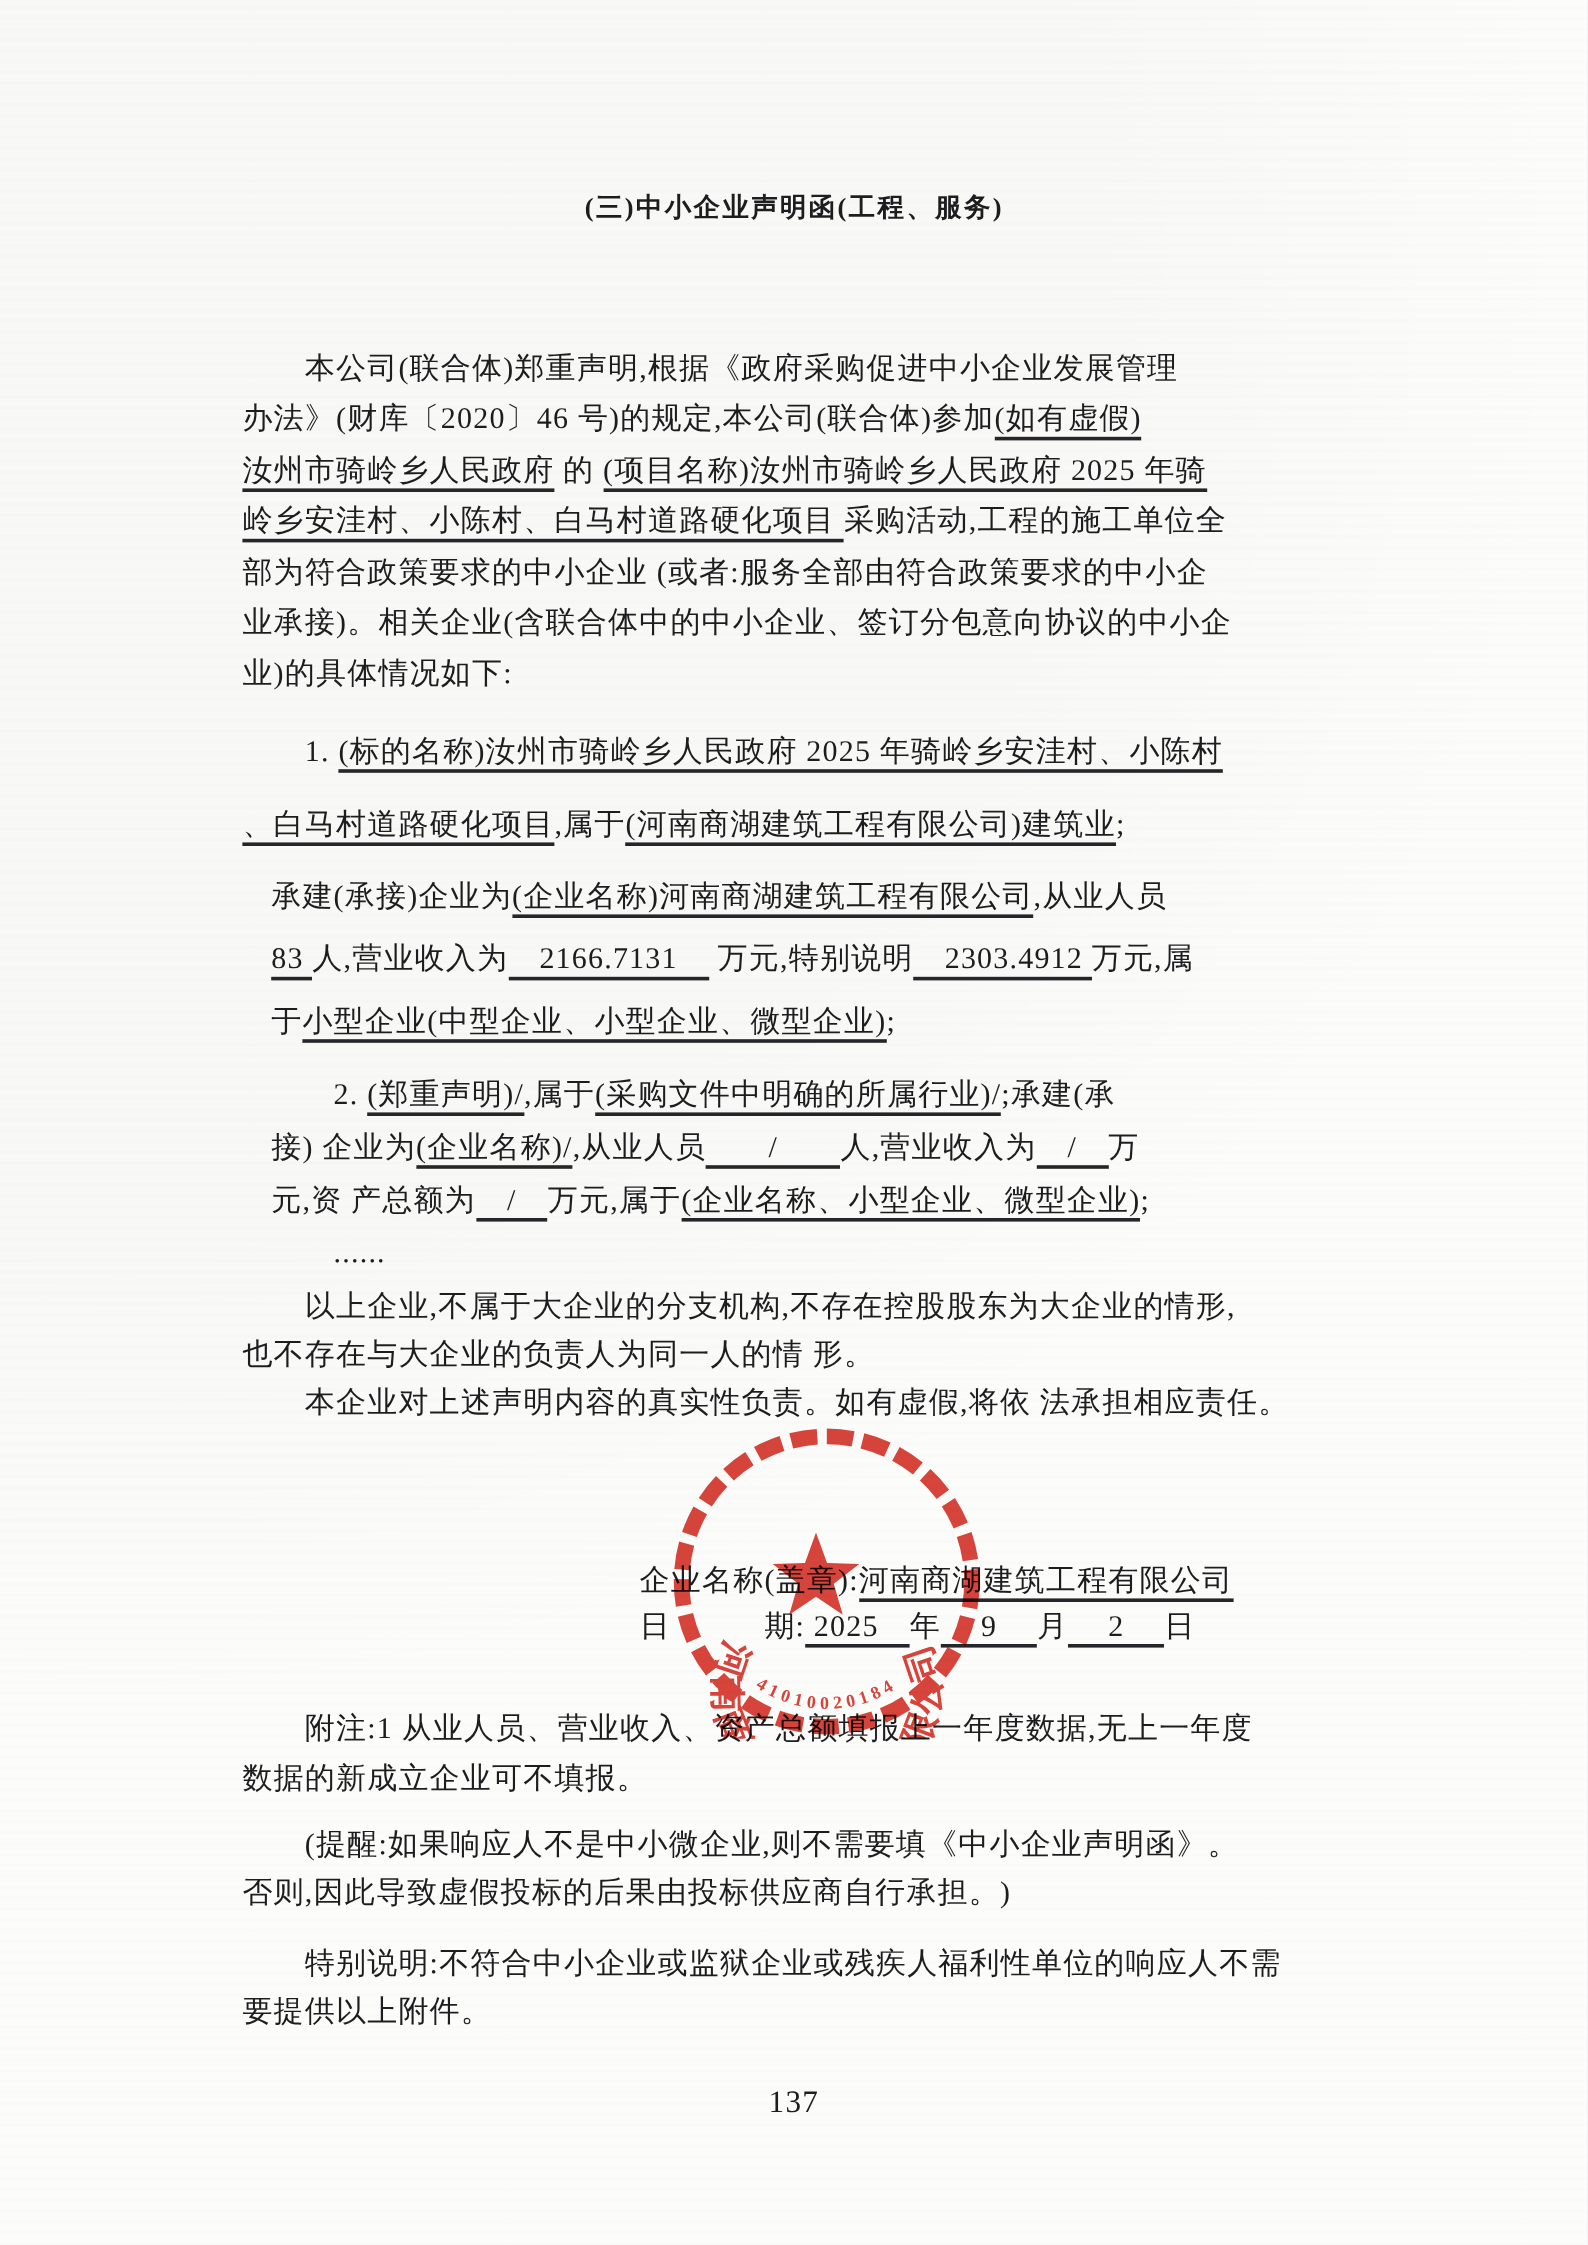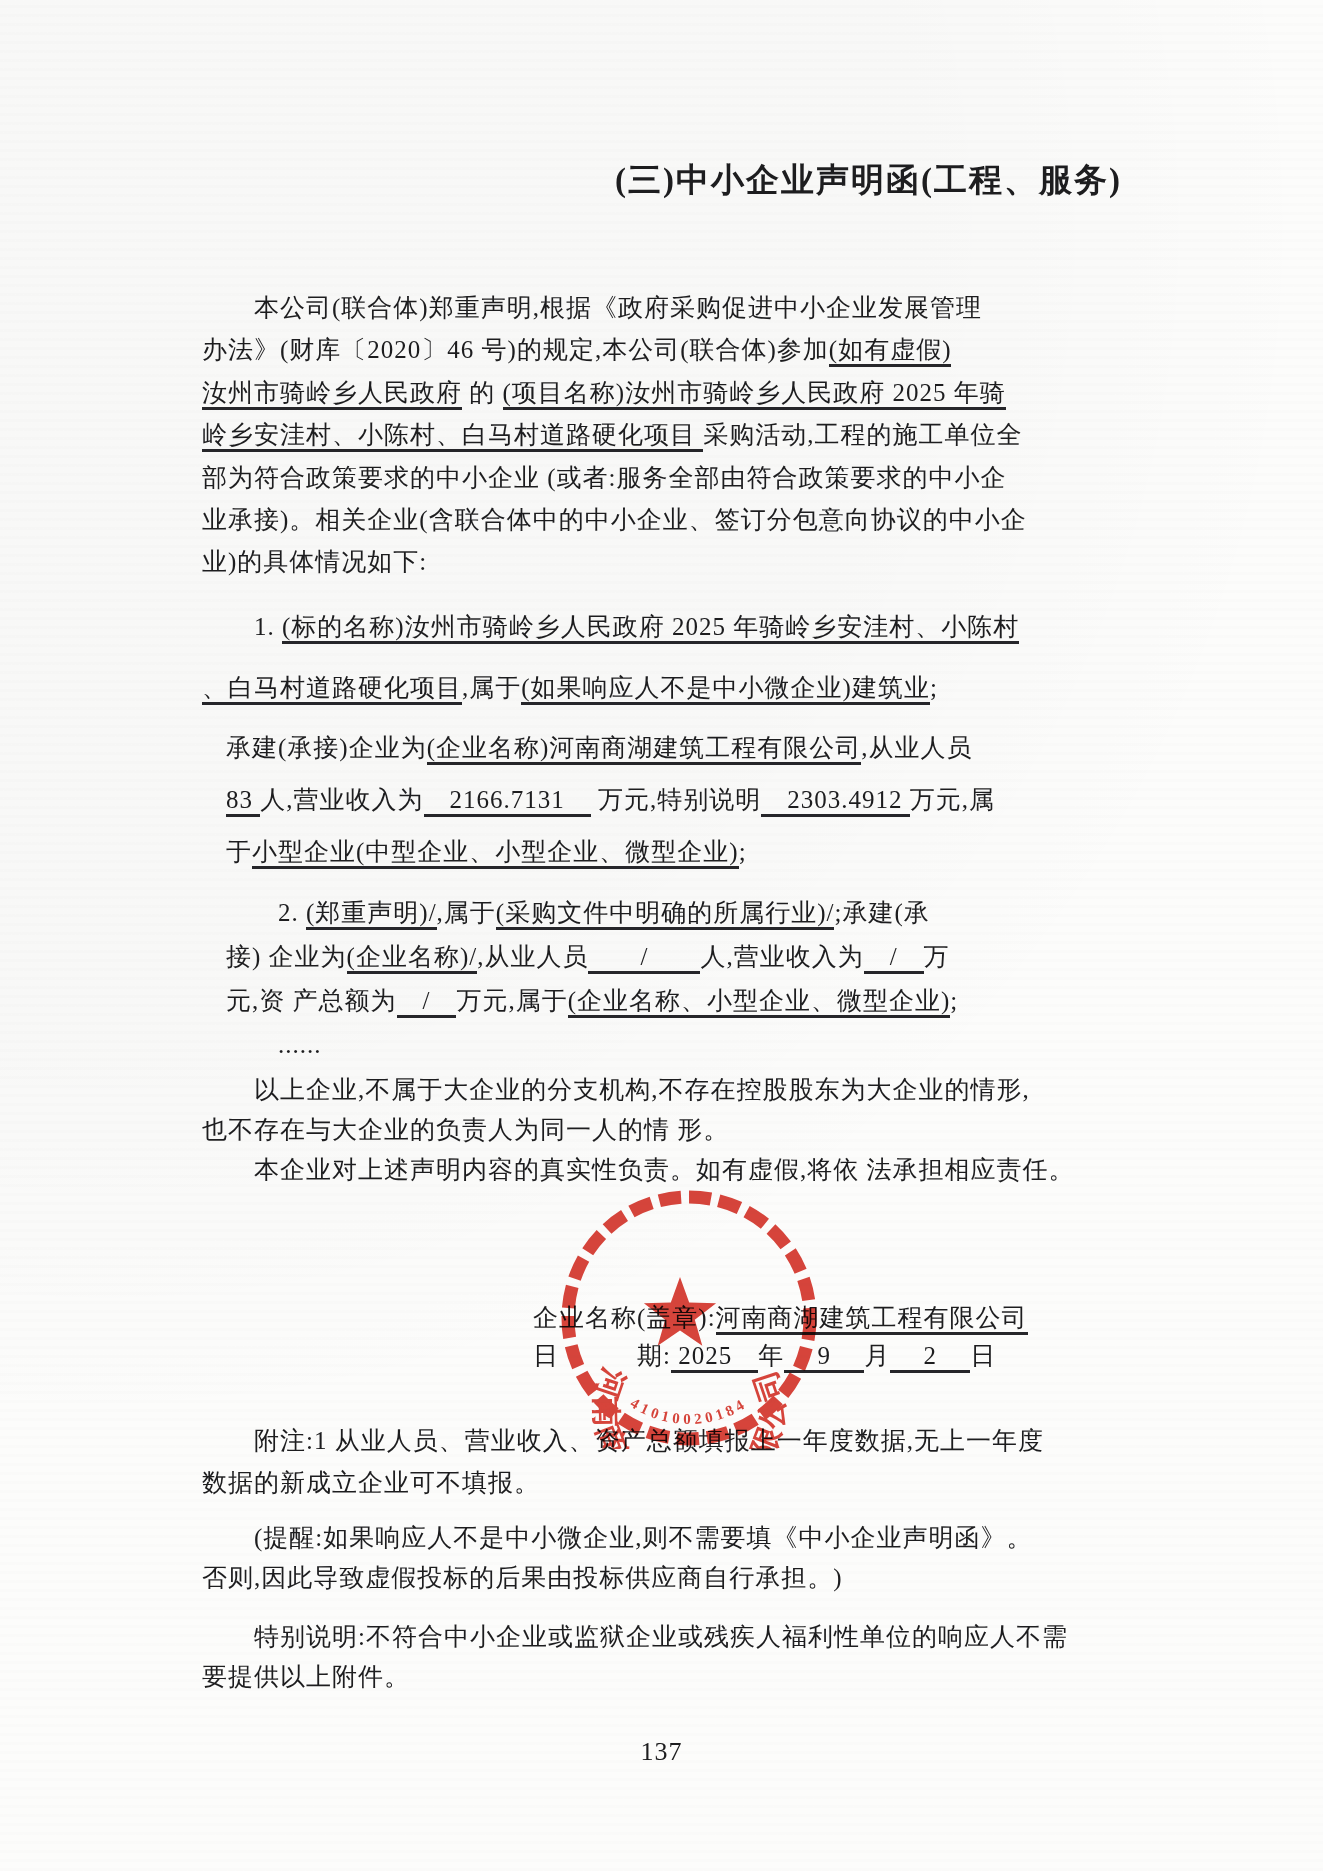--- a/index.html
+++ b/index.html
@@ -10,21 +10,21 @@
     background:#fcfcfb;
     background-image:
       radial-gradient(circle at 8% 12%, rgba(0,0,0,0.015) 0 40%, transparent 60%),
       repeating-linear-gradient(0deg, rgba(0,0,0,0.008) 0 3px, transparent 3px 9px);
     font-family:"Liberation Serif","DejaVu Serif",serif;
     color:#1d1d1f;
     overflow:hidden;
   }
   .doc-title{
     position:absolute;left:202px;top:158px;width:920px;
-    text-align:right;font-size:33px;font-weight:700;letter-spacing:2px;
+    text-align:center;font-size:22px;font-weight:700;letter-spacing:2px;
     white-space:nowrap;
   }
   .block{
     position:absolute;left:202px;width:950px;
     font-size:25px;letter-spacing:1px;
   }
   .block .line{white-space:nowrap;}
   .block .line span{white-space:pre;}
   .block .line .u{
     border-bottom:3px solid #26262a;
@@ -57,21 +57,21 @@
       <div class="line"><span>办法》(财库〔2020〕46 号)的规定,本公司(联合体)参加</span><span class="u">(如有虚假)</span></div>
       <div class="line"><span class="u">汝州市骑岭乡人民政府</span><span> 的 </span><span class="u">(项目名称)汝州市骑岭乡人民政府 2025 年骑</span></div>
       <div class="line"><span class="u">岭乡安洼村、小陈村、白马村道路硬化项目 </span><span>采购活动,工程的施工单位全</span></div>
       <div class="line"><span>部为符合政策要求的中小企业 (或者:服务全部由符合政策要求的中小企</span></div>
       <div class="line"><span>业承接)。相关企业(含联合体中的中小企业、签订分包意向协议的中小企</span></div>
       <div class="line"><span>业)的具体情况如下:</span></div>
     </div>
 
   <div class="block" style="top:596px;line-height:61px;">
       <div class="line"><span>　　1. </span><span class="u">(标的名称)汝州市骑岭乡人民政府 2025 年骑岭乡安洼村、小陈村</span></div>
-      <div class="line"><span class="u">、白马村道路硬化项目</span><span>,属于</span><span class="u">(如果响应人不是中小微企业)建筑业</span><span>;</span></div>
+      <div class="line"><span class="u">、白马村道路硬化项目</span><span>,属于</span><span class="u">(河南商湖建筑工程有限公司)建筑业</span><span>;</span></div>
     </div>
 
   <div class="block" style="top:722px;line-height:52px;left:226px;">
       <div class="line"><span>承建(承接)企业为</span><span class="u">(企业名称)河南商湖建筑工程有限公司</span><span>,从业人员</span></div>
       <div class="line"><span class="u">83 </span><span>人,营业收入为</span><span class="u">　2166.7131　</span><span> 万元,特别说明</span><span class="u">　2303.4912 </span><span>万元,属</span></div>
       <div class="line"><span>于</span><span class="u">小型企业(中型企业、小型企业、微型企业)</span><span>;</span></div>
     </div>
 
   <div class="block" style="top:891px;line-height:44px;left:226px;">
       <div class="line"><span>　　2. </span><span class="u">(郑重声明)/</span><span>,属于</span><span class="u">(采购文件中明确的所属行业)/</span><span>;承建(承</span></div>

